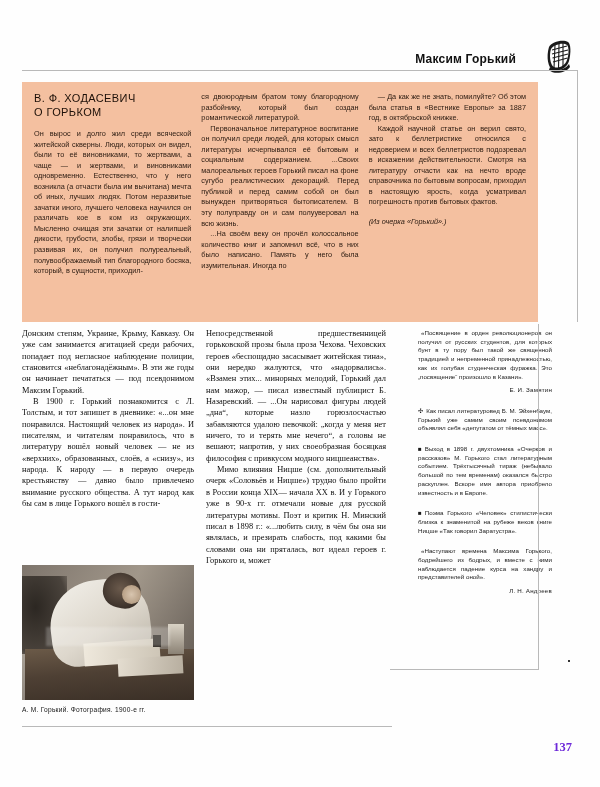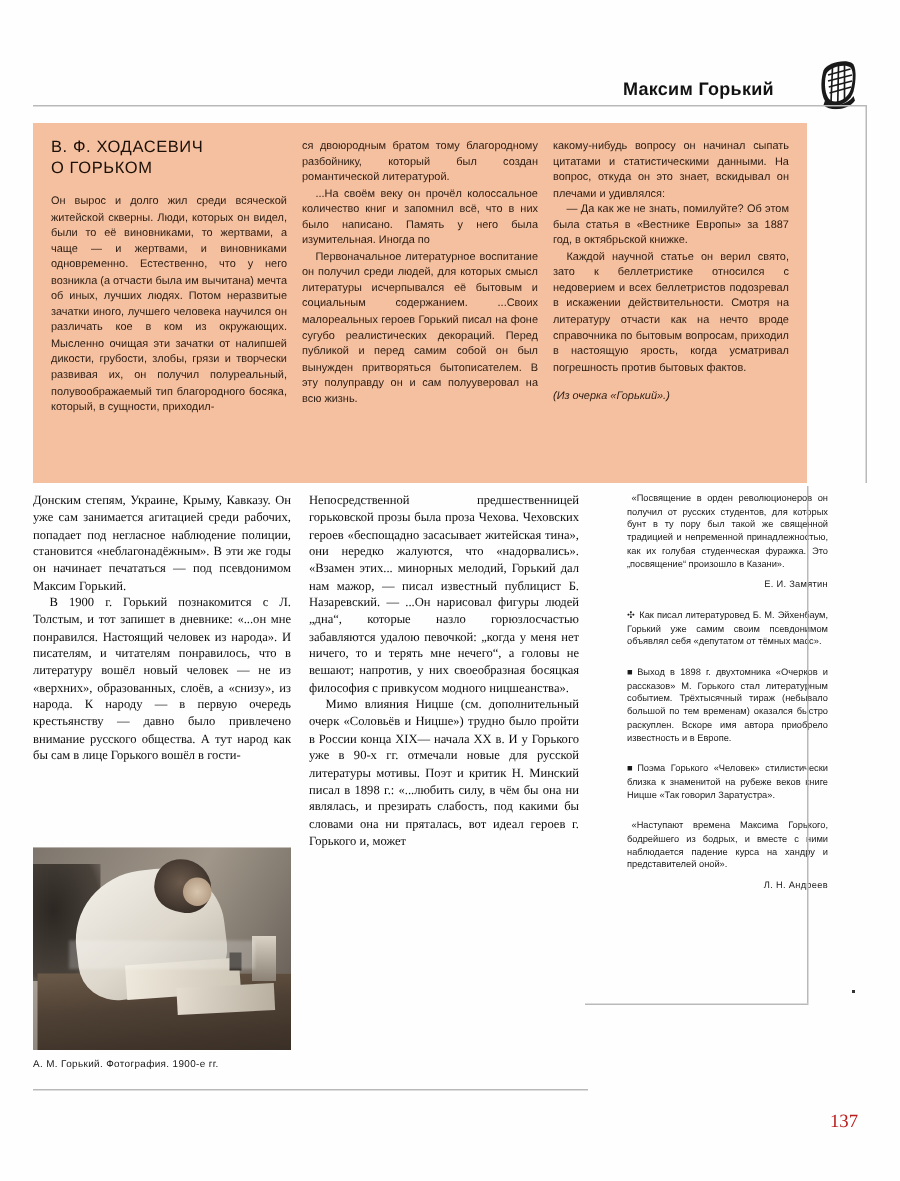--- a/index.html
+++ b/index.html
@@ -276,21 +276,22 @@
     width: 370px;
     height: 1px;
     background: #b9b9b9;
   }
   .page-num {
     position: absolute;
     right: 28px;
     top: 740px;
     font-family: "Liberation Serif", serif;
     font-size: 12.5px;
-    color: #b91c1c;
+    color: #6d28d9;
+    font-weight: bold;
   }
   .dot-mark {
     position: absolute;
     left: 568px;
     top: 660px;
     width: 2px;
     height: 2px;
     background: #333;
   }
 </style>
@@ -324,25 +325,24 @@
     <div class="orange-cols">
       <div class="orange-col">
         <div class="ob-title">
           <span>В. Ф. ХОДАСЕВИЧ</span><br>
           <span>О ГОРЬКОМ</span>
         </div>
         <div>Он вырос и долго жил среди всяческой житейской скверны. Люди, которых он видел, были то её виновниками, то жертвами, а чаще — и жертвами, и виновниками одновременно. Естественно, что у него возникла (а отчасти была им вычитана) мечта об иных, лучших людях. Потом неразвитые зачатки иного, лучшего человека научился он различать кое в ком из окружающих. Мысленно очищая эти зачатки от налипшей дикости, грубости, злобы, грязи и творчески развивая их, он получил полуреальный, полувоображаемый тип благородного босяка, который, в сущности, приходил-</div>
       </div>
       <div class="orange-col">
         <div>ся двоюродным братом тому благородному разбойнику, который был создан романтической литературой.</div>
+        <div class="ob-indent">Первоначальное литературное воспитание он получил среди людей, для которых смысл литературы исчерпывался её бытовым и социальным содержанием. ...Своих малореальных героев Горький писал на фоне сугубо реалистических декораций. Перед публикой и перед самим собой он был вынужден притворяться бытописателем. В эту полуправду он и сам полууверовал на всю жизнь.</div>
         <div class="ob-indent">...На своём веку он прочёл колоссальное количество книг и запомнил всё, что в них было написано. Память у него была изумительная. Иногда по</div>
-        <div class="ob-indent">Первоначальное литературное воспитание он получил среди людей, для которых смысл литературы исчерпывался её бытовым и социальным содержанием. ...Своих малореальных героев Горький писал на фоне сугубо реалистических декораций. Перед публикой и перед самим собой он был вынужден притворяться бытописателем. В эту полуправду он и сам полууверовал на всю жизнь.</div>
       </div>
       <div class="orange-col">
-        <div>какому-нибудь вопросу он начинал сыпать цитатами и статистическими данными. На вопрос, откуда он это знает, вскидывал он плечами и удивлялся:</div>
         <div class="ob-indent">— Да как же не знать, помилуйте? Об этом была статья в «Вестнике Европы» за 1887 год, в октябрьской книжке.</div>
         <div class="ob-indent">Каждой научной статье он верил свято, зато к беллетристике относился с недоверием и всех беллетристов подозревал в искажении действительности. Смотря на литературу отчасти как на нечто вроде справочника по бытовым вопросам, приходил в настоящую ярость, когда усматривал погрешность против бытовых фактов.</div>
         <div class="ob-source">(Из очерка «Горький».)</div>
       </div>
     </div>
   </div>
 
   <div class="body-area">
 
     <div class="col-left">

